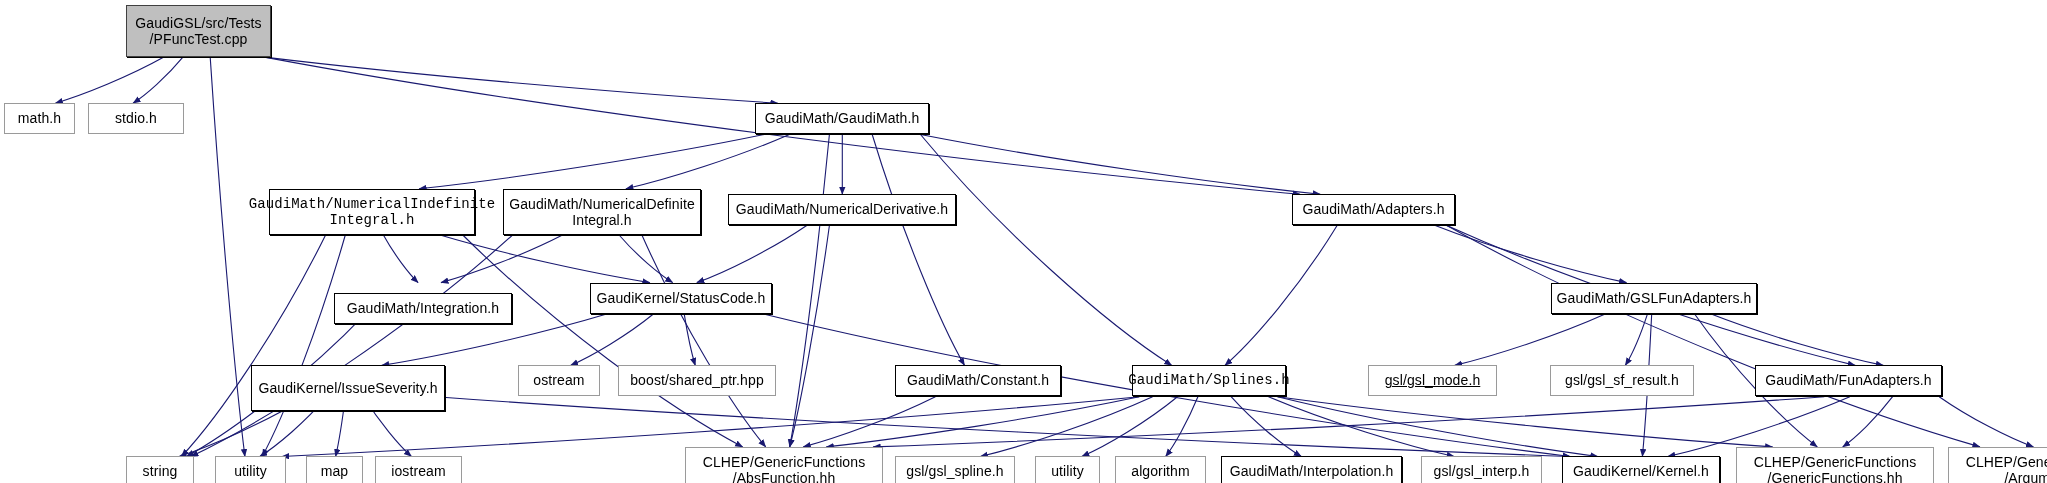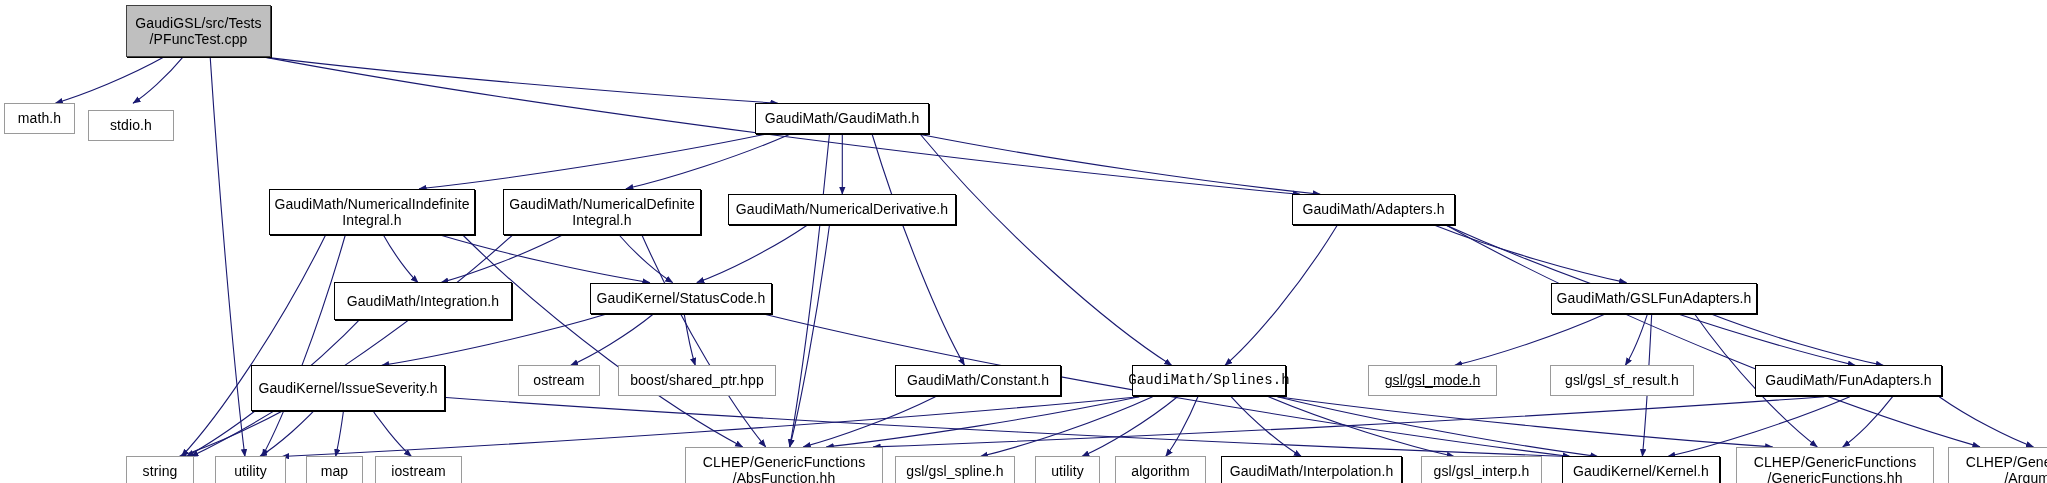--- a/index.html
+++ b/index.html
@@ -119,29 +119,29 @@
         <path d="M1824.3,396.7 C1540.5,417.8 1120.4,437.9 873.1,446.9" marker-end="url(#ah)"></path>
         <path d="M1849.8,396.7 C1791.6,421.8 1715.1,445.7 1667.8,456.5" marker-end="url(#ah)"></path>
         <path d="M1892.6,396.7 C1876.6,417.8 1855.6,437.9 1842.7,446.9" marker-end="url(#ah)"></path>
         <path d="M1939.2,396.7 C1969.3,417.8 2008.9,437.9 2033.4,446.9" marker-end="url(#ah)"></path>
       </g>
   </svg>
   <div id="nodes">
       <div class="node root" style="left: 126px; top: 5px; width: 145px; height: 52px;"><span class="label">GaudiGSL/src/Tests
 /PFuncTest.cpp</span></div>
       <div class="node light" style="left: 4px; top: 103px; width: 71px; height: 31px;"><span class="label">math.h</span></div>
-      <div class="node light" style="left: 88px; top: 110px; width: 86px; height: 31px;"><span class="label">stdio.h</span></div>
+      <div class="node light" style="left: 88px; top: 103px; width: 96px; height: 31px;"><span class="label">stdio.h</span></div>
       <div class="node strong" style="left: 755px; top: 103px; width: 174px; height: 31px;"><span class="label">GaudiMath/GaudiMath.h</span></div>
-      <div class="node strong" style="left: 269px; top: 189px; width: 206px; height: 46px;"><span class="label">GaudiMath/NumericalIndefinite
+      <div class="node strong" style="left: 269px; top: 189px; width: 206px; height: 46px; font-family: Liberation Mono, monospace;"><span class="label">GaudiMath/NumericalIndefinite
 Integral.h</span></div>
       <div class="node strong" style="left: 503px; top: 189px; width: 198px; height: 46px;"><span class="label">GaudiMath/NumericalDefinite
 Integral.h</span></div>
       <div class="node strong" style="left: 728px; top: 194px; width: 228px; height: 31px;"><span class="label">GaudiMath/NumericalDerivative.h</span></div>
       <div class="node strong" style="left: 1292px; top: 194px; width: 163px; height: 31px;"><span class="label">GaudiMath/Adapters.h</span></div>
-      <div class="node strong" style="left: 334px; top: 282px; width: 178px; height: 38px;"><span class="label">GaudiMath/Integration.h</span></div>
+      <div class="node strong" style="left: 334px; top: 293px; width: 178px; height: 31px;"><span class="label">GaudiMath/Integration.h</span></div>
       <div class="node strong" style="left: 590px; top: 283px; width: 182px; height: 31px;"><span class="label">GaudiKernel/StatusCode.h</span></div>
       <div class="node strong" style="left: 1551px; top: 283px; width: 206px; height: 31px;"><span class="label">GaudiMath/GSLFunAdapters.h</span></div>
       <div class="node strong" style="left: 251px; top: 365px; width: 194px; height: 46px;"><span class="label">GaudiKernel/IssueSeverity.h</span></div>
       <div class="node light" style="left: 518px; top: 365px; width: 82px; height: 31px;"><span class="label">ostream</span></div>
       <div class="node light" style="left: 618px; top: 365px; width: 158px; height: 31px;"><span class="label">boost/shared_ptr.hpp</span></div>
       <div class="node strong" style="left: 895px; top: 365px; width: 166px; height: 31px;"><span class="label">GaudiMath/Constant.h</span></div>
       <div class="node strong" style="left: 1132px; top: 365px; width: 154px; height: 31px; font-family: Liberation Mono, monospace;"><span class="label">GaudiMath/Splines.h</span></div>
       <div class="node light" style="left: 1368px; top: 365px; width: 129px; height: 31px; text-decoration: underline;"><span class="label">gsl/gsl_mode.h</span></div>
       <div class="node light" style="left: 1550px; top: 365px; width: 144px; height: 31px;"><span class="label">gsl/gsl_sf_result.h</span></div>
       <div class="node strong" style="left: 1755px; top: 365px; width: 187px; height: 31px;"><span class="label">GaudiMath/FunAdapters.h</span></div>

